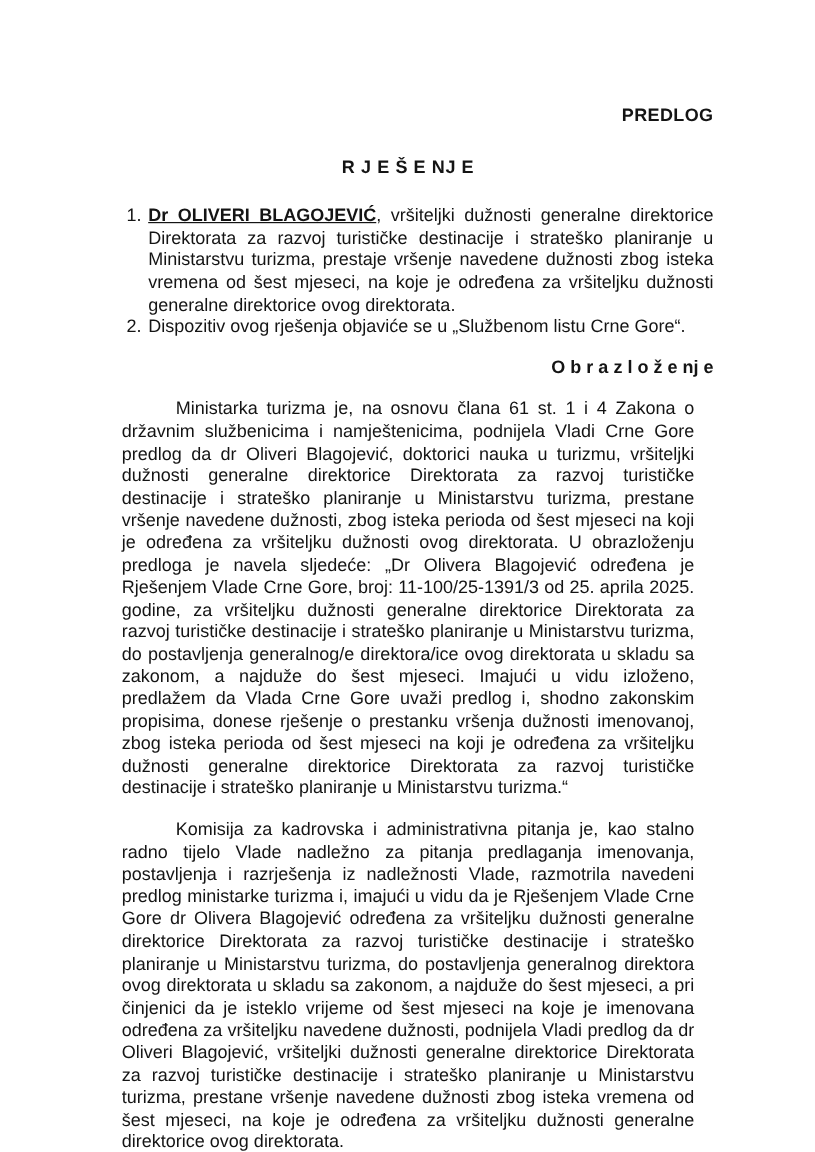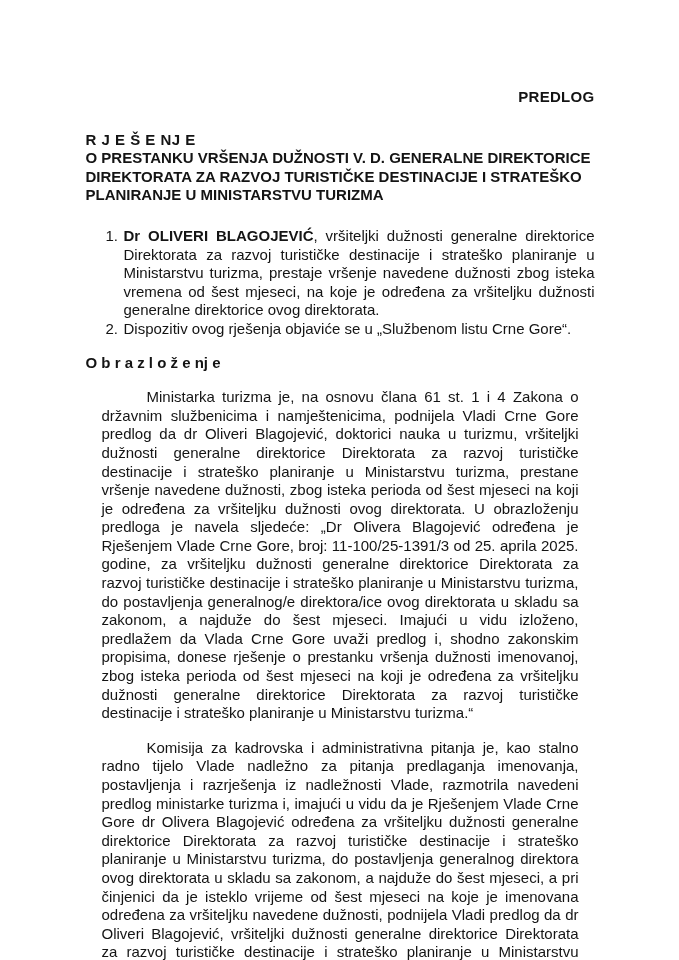--- a/index.html
+++ b/index.html
@@ -28,43 +28,44 @@
     letter-spacing: 0.3px;
     margin: 0 0 14px 0;
   }
   .intro {
     margin: 0;
     text-align: justify;
     text-indent: 45px;
   }
   .title-block {
     margin-top: 24px;
+    text-align: center;
     font-weight: bold;
   }
   .title-line1 {
     letter-spacing: 0.5px;
   }
   .decision-list {
     margin-top: 22px;
   }
   .decision-item {
     display: flex;
     align-items: flex-start;
   }
   .decision-item .num {
     flex: 0 0 18px;
     margin-left: 20px;
   }
   .decision-item .itext {
     flex: 1;
     text-align: justify;
   }
-  .bold { font-weight: bold; }
+  .bold { font-weight: bold; text-decoration: underline; }
   .section-heading {
-    text-align: left;
+    text-align: right;
     font-weight: bold;
   }
   .body-para {
     margin: 16px;
     text-align: justify;
     text-indent: 45px;
   }
   .body-block {
     margin-top: 14px;
   }
@@ -72,21 +73,20 @@
 </head>
 <body>
 
 <div class="page">
 
   <p class="predlog">PREDLOG</p>
 
 
   <div class="title-block">
     <div class="title-line1">R J E Š E NJ E</div>
-    <div class="title-rest">O PRESTANKU VRŠENJA DUŽNOSTI V. D. GENERALNE DIREKTORICE DIREKTORATA ZA RAZVOJ TURISTIČKE DESTINACIJE I STRATEŠKO PLANIRANJE U MINISTARSTVU TURIZMA</div>
   </div>
 
   <div class="decision-list">
     <div class="decision-item">
       <span class="num">1.</span>
       <span class="itext"><span class="bold">Dr OLIVERI BLAGOJEVIĆ</span><span>, vršiteljki dužnosti generalne direktorice Direktorata za razvoj turističke destinacije i strateško planiranje u Ministarstvu turizma, prestaje vršenje navedene dužnosti zbog isteka vremena od šest mjeseci, na koje je određena za vršiteljku dužnosti generalne direktorice ovog direktorata.</span></span>
     </div>
     <div class="decision-item">
       <span class="num">2.</span>
       <span class="itext"><span class="bold"></span><span>Dispozitiv ovog rješenja objaviće se u „Službenom listu Crne Gore“.</span></span>

